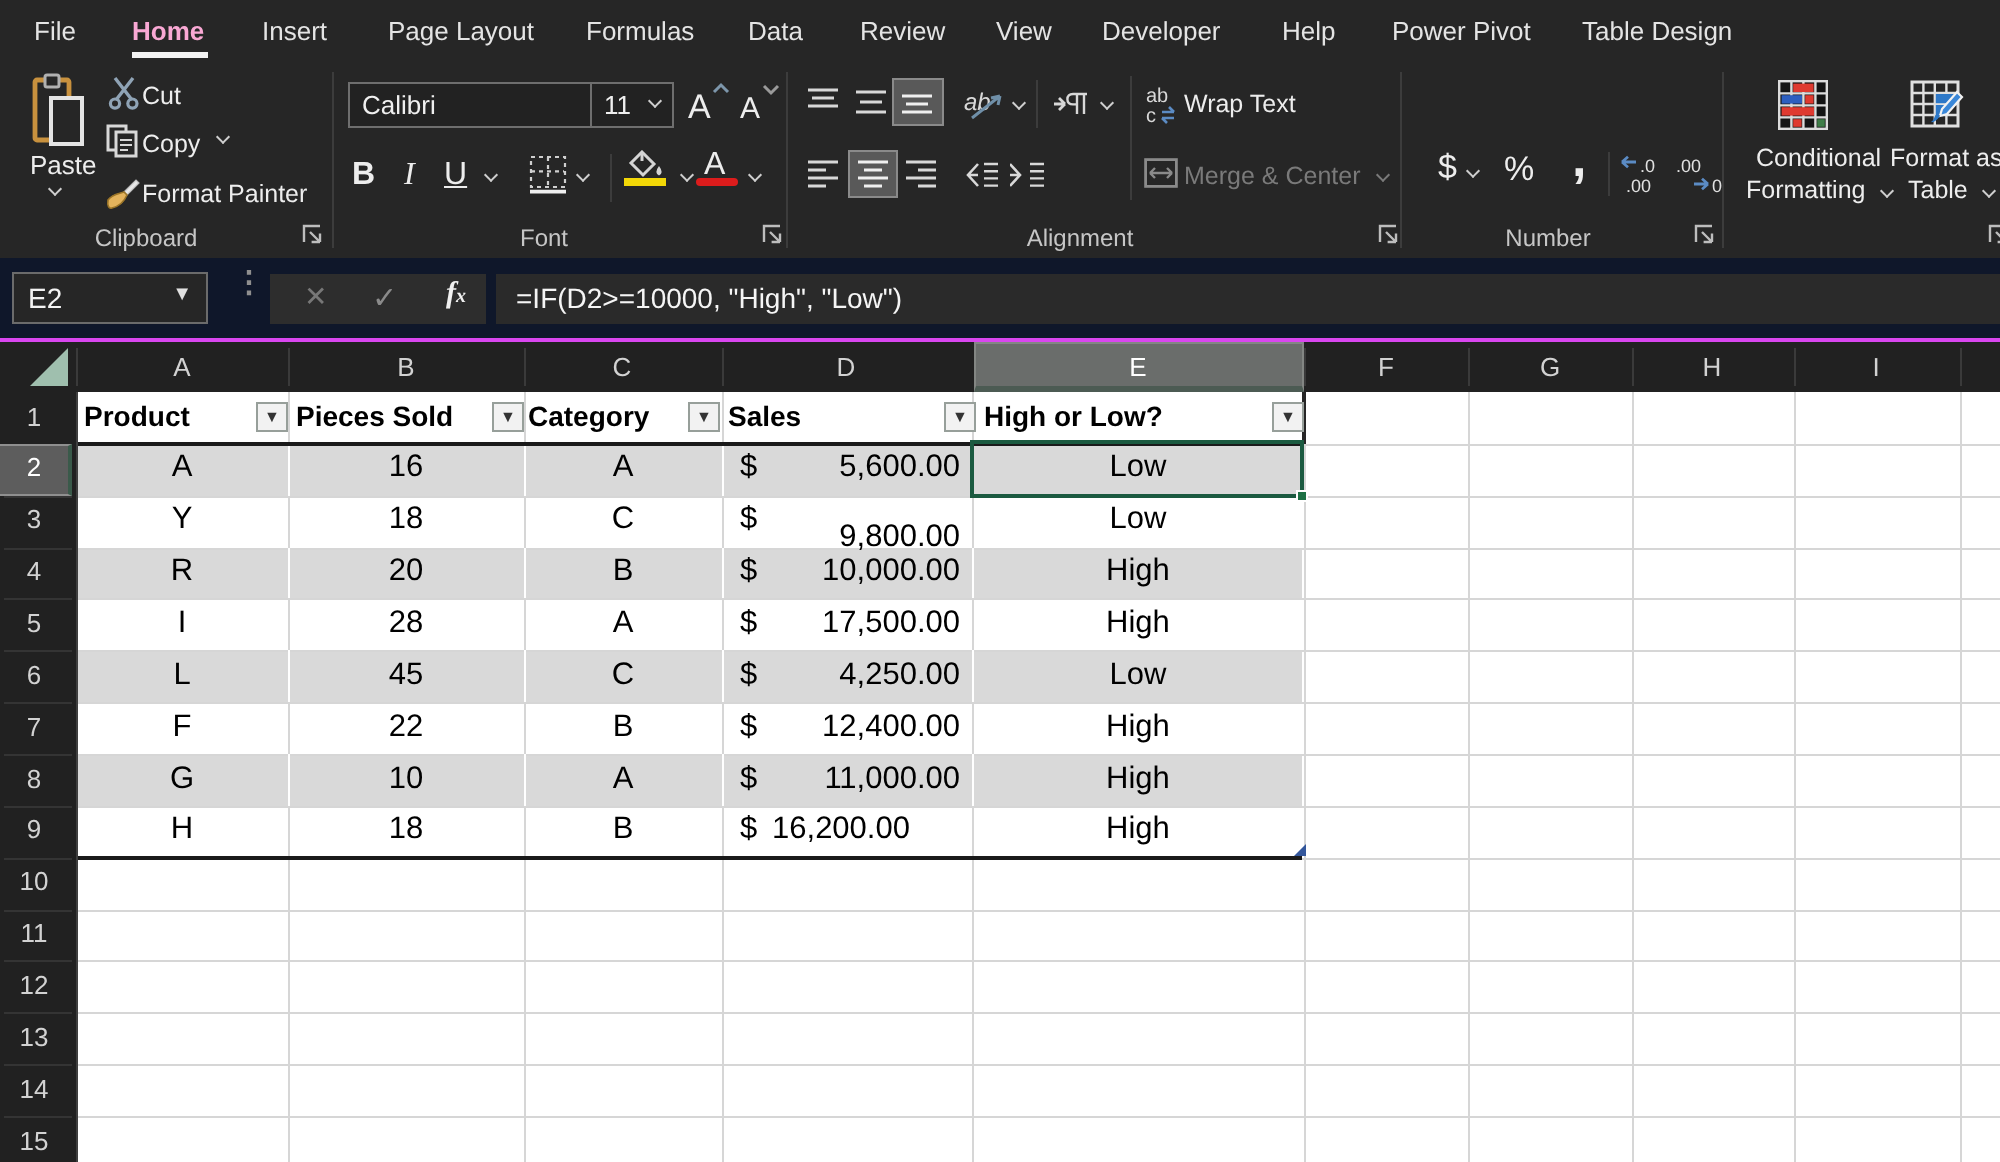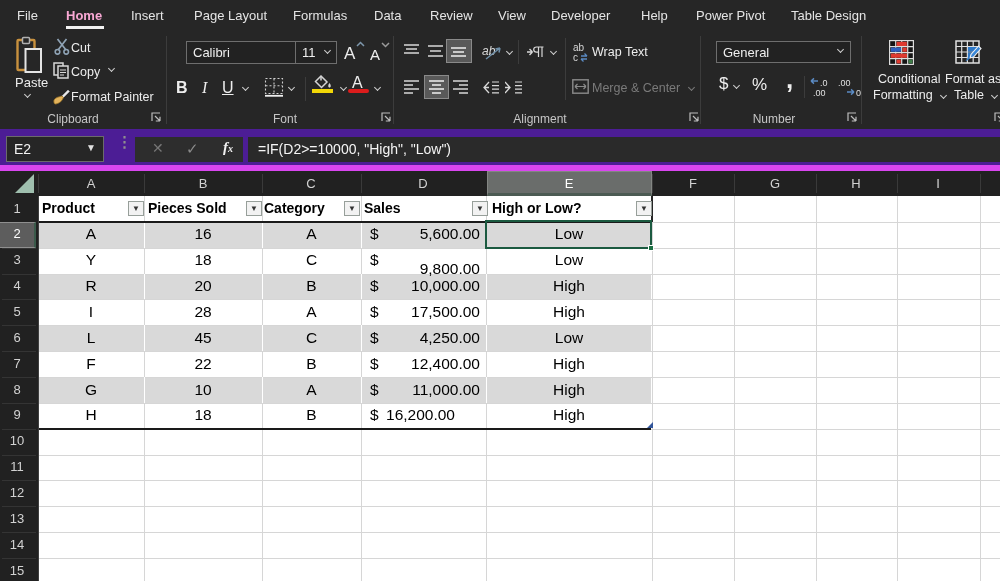--- a/index.html
+++ b/index.html
@@ -19,21 +19,21 @@
 .rtext { position:absolute; font-size:12.5px; color:#ededed; white-space:nowrap; }
 .chev { position:absolute; width:8px; height:8px; }
 .chev::after { content:""; position:absolute; left:1px; top:1px; width:4px; height:4px;
   border-left:1.6px solid #cfcfcf; border-bottom:1.6px solid #cfcfcf; transform:rotate(-45deg); }
 .chev.gray::after { border-color:#7a7a7a; }
 .combo span.chev { display:block; }
 .combo { position:absolute; border:1px solid #6e6e6e; background:#222222; color:#efefef; font-size:13px; }
 .icn { position:absolute; }
 .selbox { position:absolute; background:#595959; border:1px solid #8a8a8a; }
 
-#fbar { position:absolute; left:0; top:129px; width:1000px; height:42px; background:#4c1d95; border-bottom:6px solid #d946ef; }
+#fbar { position:absolute; left:0; top:129px; width:1000px; height:42px; background:#0f172a; border-bottom:2px solid #d946ef; }
 
 #colhdr { position:absolute; left:0; top:171px; width:1000px; height:25px; background:#212121; }
 .colL { position:absolute; top:5px; font-size:13px; color:#d2d2d2; transform:translateX(-50%); }
 .cs { position:absolute; top:3px; height:19px; width:1px; background:#3a3a3a; }
 
 #grid { position:absolute; left:0; top:196px; width:1000px; height:385px; background:#fff; }
 #rowhdr { position:absolute; left:0; top:196px; width:38px; height:385px; background:#212121; }
 .rowN { position:absolute; width:34px; text-align:center; font-size:13px; color:#d2d2d2; }
 .gl-h { position:absolute; left:38px; width:962px; height:1px; background:#d6d6d6; }
 .band { position:absolute; left:39px; width:612px; background:#d9d9d9; }
@@ -88,21 +88,21 @@
     <svg class="icn" style="left:52px;top:88px;" width="18" height="18" viewBox="0 0 18 18">
       <path d="M10 8 L16 2 L17.5 3.5 L11.5 9.5 Z" fill="#e8e8e8" stroke="#bdbdbd" stroke-width="0.6"></path>
       <path d="M2 12 C4 9 7 9 10 8 L11.5 9.5 C10 13 8 15 4 16 C2.5 16.5 1.5 15 2 12 Z" fill="#e3b35c" stroke="#9a7427" stroke-width="0.8"></path>
     </svg>
     <div class="rtext" style="left:71px;top:90px;">Format Painter</div>
     <div class="glabel" style="left:73px;">Clipboard</div>
     <svg class="launcher" style="left:151px;top:112px;" viewBox="0 0 10 10">
       <path d="M1 9 V1 H9 M4 4 L9 9 M9 9 v-4.2 M9 9 h-4.2" stroke="#bdbdbd" stroke-width="1.2" fill="none"></path>
     </svg>
 
-    <div class="combo" style="left:186px;top:41px;width:146px;height:23px;">
+    <div class="combo" style="left:174px;top:41px;width:146px;height:23px;">
       <span style="position:absolute;left:6px;top:3px;">Calibri</span>
       <span class="chev" style="right:5px;top:5px;"></span>
     </div>
     <div class="combo" style="left:295px;top:41px;width:42px;height:23px;">
       <span style="position:absolute;left:6px;top:3px;">11</span>
       <span class="chev" style="right:4px;top:5px;"></span>
     </div>
     <div class="rtext" style="left:344px;top:44px;font-size:17px;">A</div>
     <svg class="icn" style="left:356px;top:41px;" width="9" height="6" viewBox="0 0 9 6">
         <path d="M1 5 L4.5 1.5 L8 5" stroke="#7d96ab" stroke-width="1.5" fill="none"></path>
@@ -125,21 +125,21 @@
     <svg class="icn" style="left:313px;top:75px;" width="22" height="14" viewBox="0 0 22 14">
       <path d="M8 1 L14 7 L8.5 12.5 L2.5 6.5 Z" fill="none" stroke="#d4d4d4" stroke-width="1.5"></path>
       <path d="M8 1 L8 5.5" stroke="#d4d4d4" stroke-width="1.5"></path>
       <path d="M16.5 8 q2.6 3.4 0 4.8 q-2.6 -1.4 0 -4.8" fill="#d4d4d4"></path>
     </svg>
     <div class="abs" style="left:312px;top:88.5px;width:21px;height:4.5px;background:#f2d707;"></div>
     <div class="chev" style="left:340px;top:84px;"></div>
     <div class="rtext" style="left:352px;top:74px;font-size:16px;">A</div>
     <div class="abs" style="left:348px;top:88.5px;width:21px;height:4.5px;background:#dc1c1c;border-radius:2px;"></div>
     <div class="chev" style="left:374px;top:84px;"></div>
-    <div class="glabel" style="left:285px;">Font</div>
+    <div class="glabel" style="left:272px;">Font</div>
     <svg class="launcher" style="left:381px;top:112px;" viewBox="0 0 10 10">
       <path d="M1 9 V1 H9 M4 4 L9 9 M9 9 v-4.2 M9 9 h-4.2" stroke="#bdbdbd" stroke-width="1.2" fill="none"></path>
     </svg>
 
     <svg class="icn" style="left:404px;top:44px;" width="15" height="14" viewBox="0 0 15 14">
       <path d="M0 1 H15 M2 5 H13 M0 9 H15" stroke="#d8d8d8" stroke-width="1.6"></path>
     </svg>
     <svg class="icn" style="left:428px;top:44px;" width="15" height="14" viewBox="0 0 15 14">
       <path d="M0 2 H15 M2 7 H13 M0 12 H15" stroke="#d8d8d8" stroke-width="1.6"></path>
     </svg>
@@ -188,24 +188,20 @@
       <rect x="0.8" y="0.8" width="15.4" height="13.4" fill="none" stroke="#8a8a8a" stroke-width="1.4"></rect>
       <path d="M3 7.5 h11 M3 7.5 l2.5 -2.5 M3 7.5 l2.5 2.5 M14 7.5 l-2.5 -2.5 M14 7.5 l-2.5 2.5" stroke="#8a8a8a" stroke-width="1.2" fill="none"></path>
     </svg>
     <div class="rtext" style="left:592px;top:81px;color:#7a7a7a;">Merge &amp; Center</div>
     <div class="chev gray" style="left:688px;top:84px;"></div>
     <div class="glabel" style="left:540px;">Alignment</div>
     <svg class="launcher" style="left:689px;top:112px;" viewBox="0 0 10 10">
       <path d="M1 9 V1 H9 M4 4 L9 9 M9 9 v-4.2 M9 9 h-4.2" stroke="#bdbdbd" stroke-width="1.2" fill="none"></path>
     </svg>
 
-    <div class="combo" style="left:716px;top:41px;width:135px;height:22px;">
-      <span style="position:absolute;left:6px;top:3px;">General</span>
-      <span class="chev" style="right:5px;top:4px;"></span>
-    </div>
     <div class="rtext" style="left:719px;top:74px;font-size:17px;">$</div>
     <div class="chev" style="left:733px;top:82px;"></div>
     <div class="rtext" style="left:752px;top:75px;font-size:17px;">%</div>
     <div class="rtext" style="left:786px;top:64px;font-size:26px;font-weight:bold;">,</div>
     <div class="gsep" style="left:804px;top:76px;height:22px;"></div>
     <svg class="icn" style="left:810px;top:77px;" width="24" height="20" viewBox="0 0 24 20">
       <path d="M8 4 h-7 M1 4 l3 -2.6 M1 4 l3 2.6" stroke="#5b8bc4" stroke-width="1.4" fill="none"></path>
       <text x="10" y="9" font-size="9" fill="#e0e0e0">.0</text>
       <text x="3" y="19" font-size="9" fill="#e0e0e0">.00</text>
     </svg>

